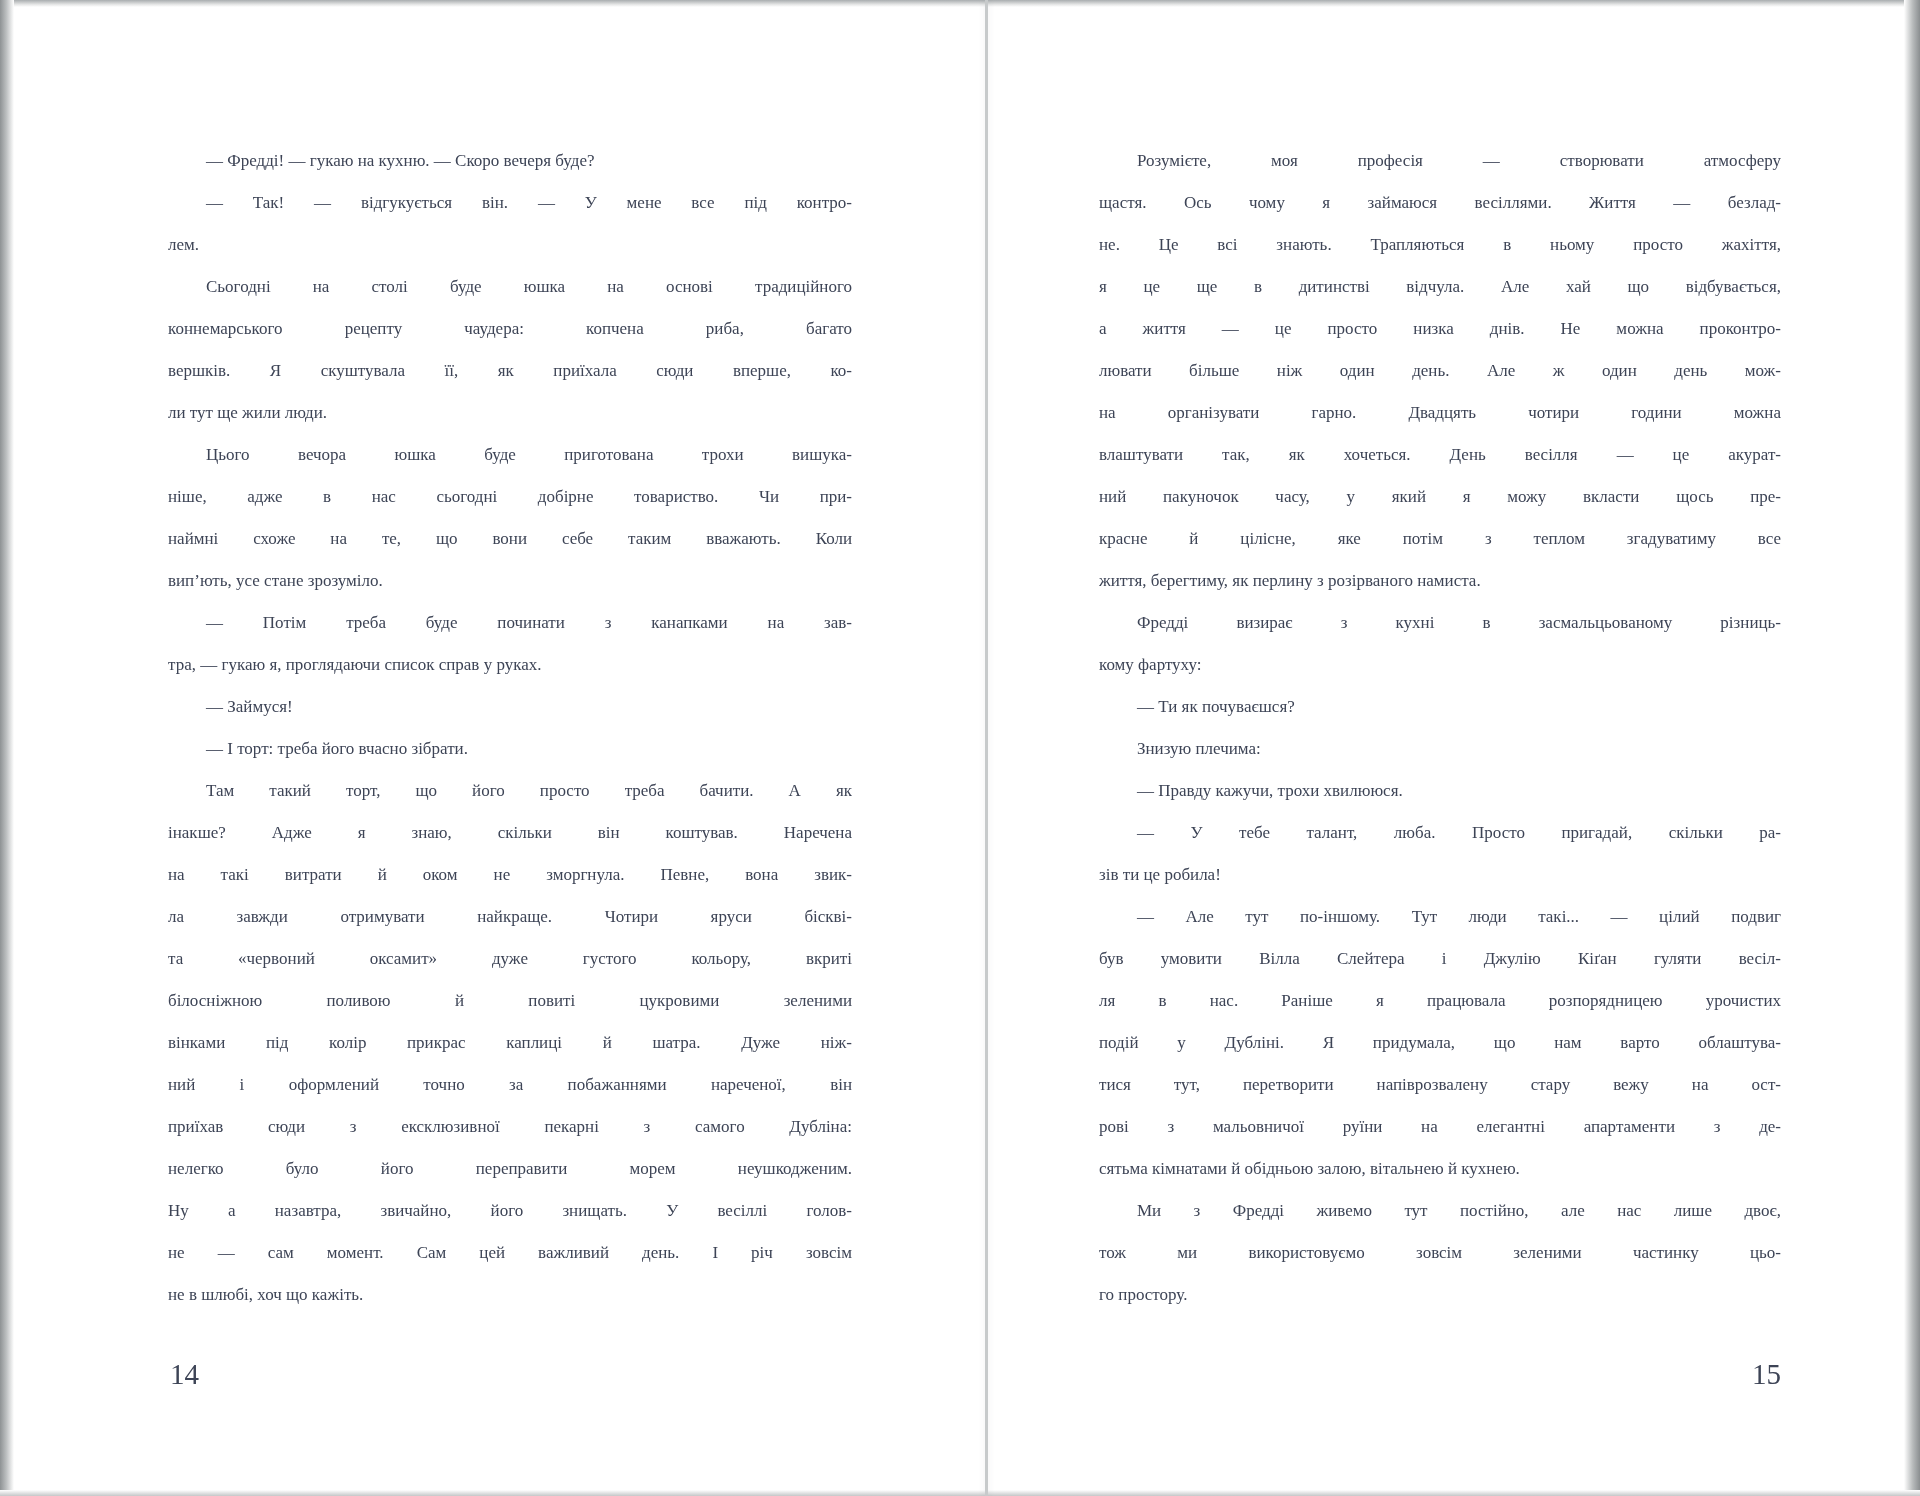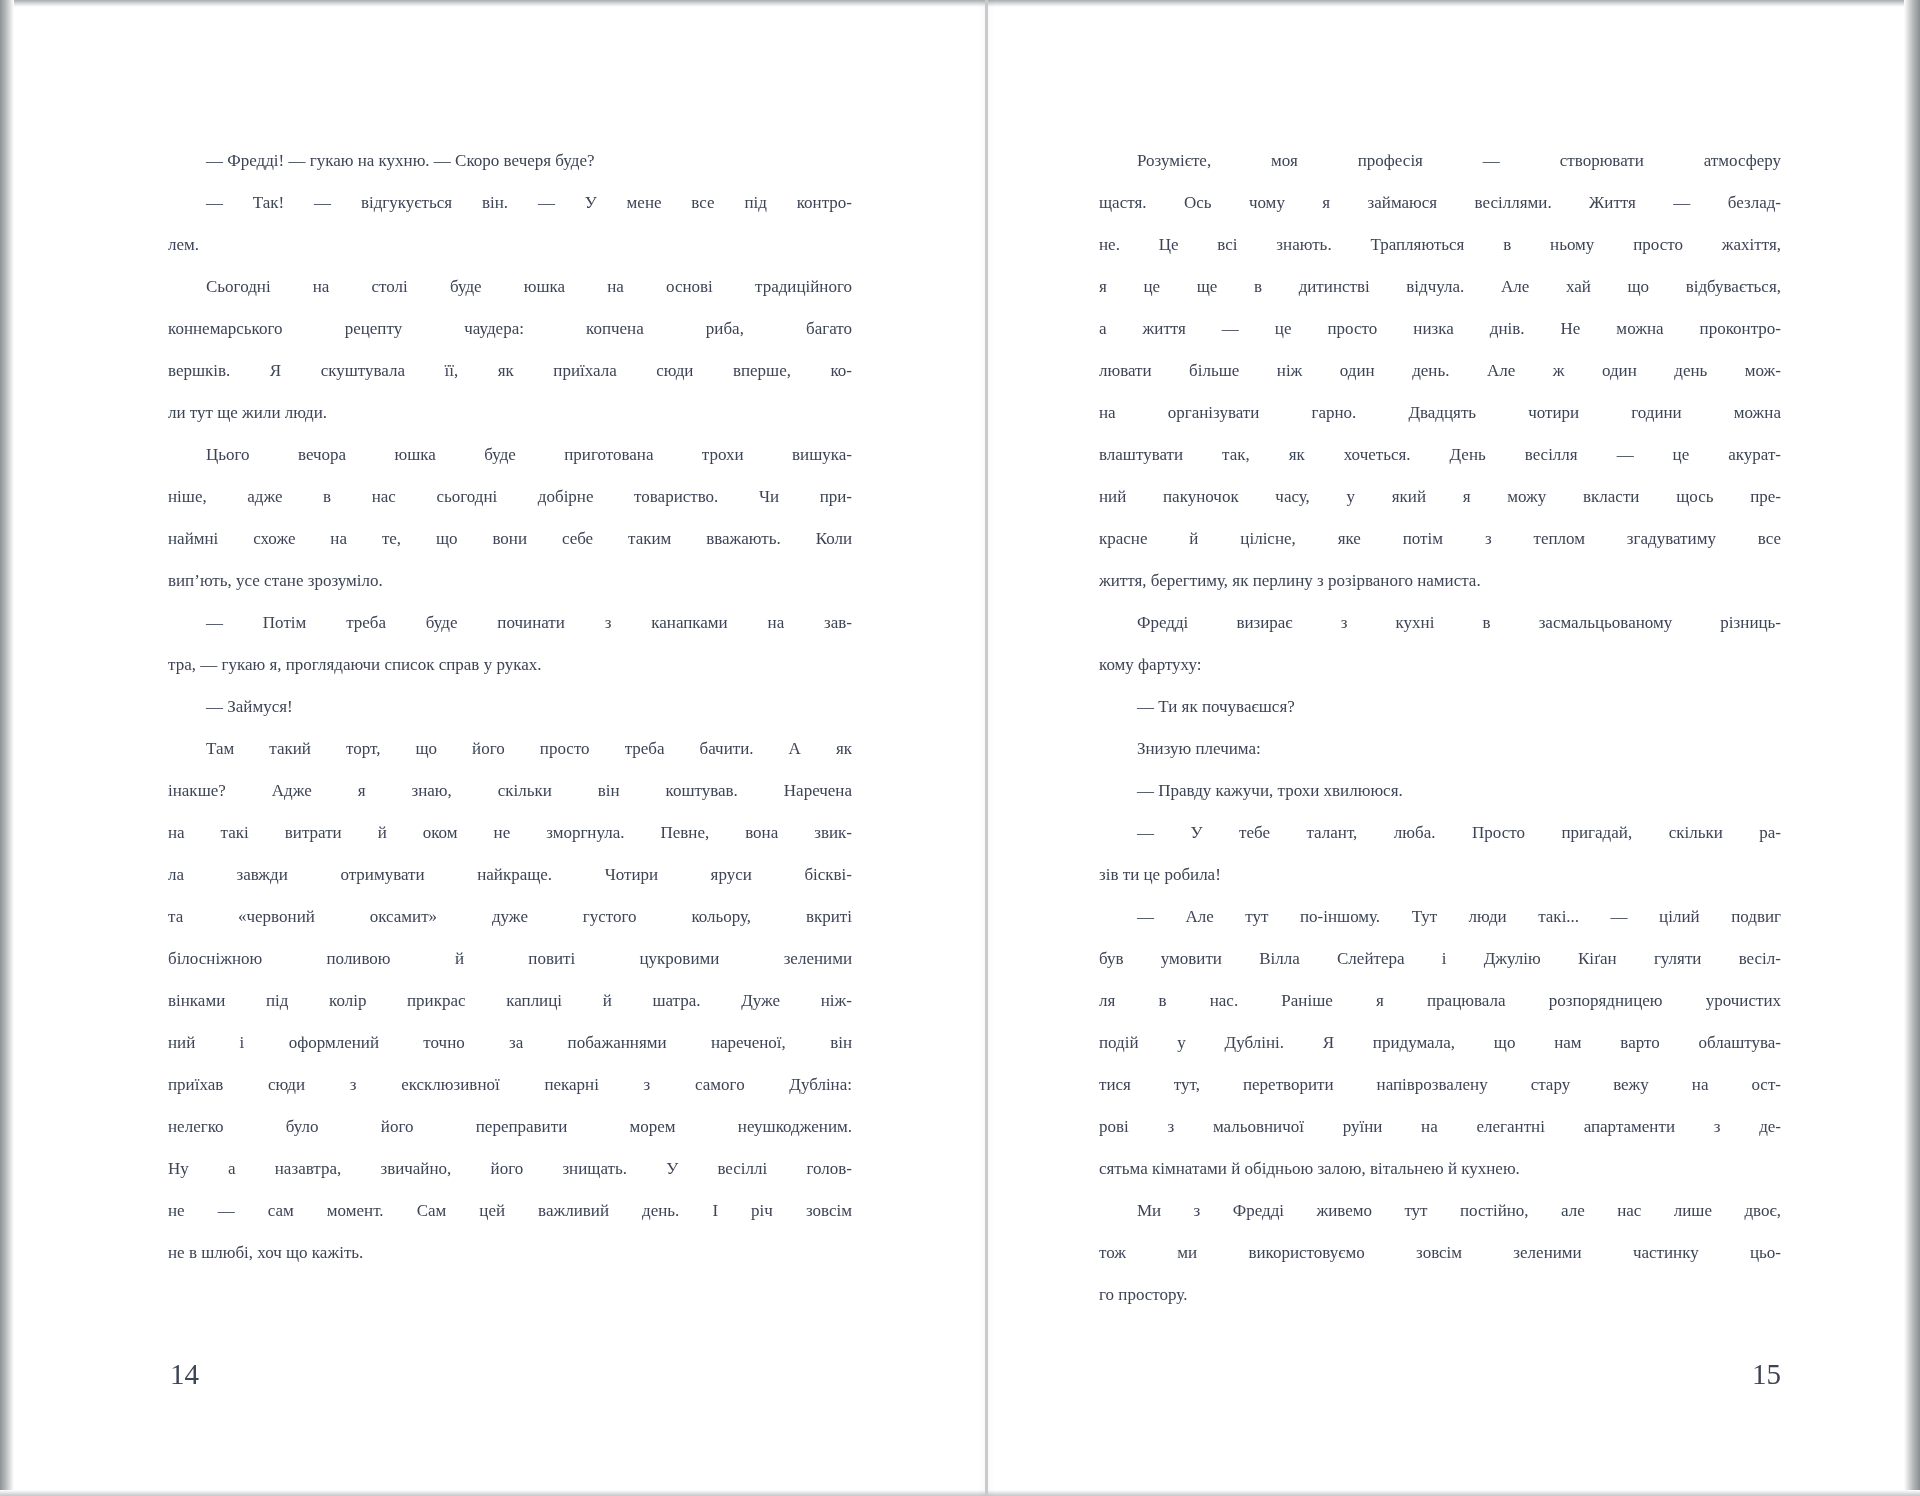--- a/index.html
+++ b/index.html
@@ -90,20 +90,21 @@
         <div class="line just">коннемарського рецепту чаудера: копчена риба, багато</div>
         <div class="line just">вершків. Я скуштувала її, як приїхала сюди вперше, ко-</div>
         <div class="line end">ли тут ще жили люди.</div>
         <div class="line just indent">Цього вечора юшка буде приготована трохи вишука-</div>
         <div class="line just">ніше, адже в нас сьогодні добірне товариство. Чи при-</div>
         <div class="line just">наймні схоже на те, що вони себе таким вважають. Коли</div>
         <div class="line end">вип’ють, усе стане зрозуміло.</div>
         <div class="line just indent">— Потім треба буде починати з канапками на зав-</div>
         <div class="line end">тра, — гукаю я, проглядаючи список справ у руках.</div>
         <div class="line end indent">— Займуся!</div>
+        <div class="line end indent">— І торт: треба його вчасно зібрати.</div>
         <div class="line just indent">Там такий торт, що його просто треба бачити. А як</div>
         <div class="line just">інакше? Адже я знаю, скільки він коштував. Наречена</div>
         <div class="line just">на такі витрати й оком не зморгнула. Певне, вона звик-</div>
         <div class="line just">ла завжди отримувати найкраще. Чотири яруси бісквi-</div>
         <div class="line just">та «червоний оксамит» дуже густого кольору, вкриті</div>
         <div class="line just">білосніжною поливою й повиті цукровими зеленими</div>
         <div class="line just">вінками під колір прикрас каплиці й шатра. Дуже ніж-</div>
         <div class="line just">ний і оформлений точно за побажаннями нареченої, він</div>
         <div class="line just">приїхав сюди з ексклюзивної пекарні з самого Дубліна:</div>
         <div class="line just">нелегко було його переправити морем неушкодженим.</div>

